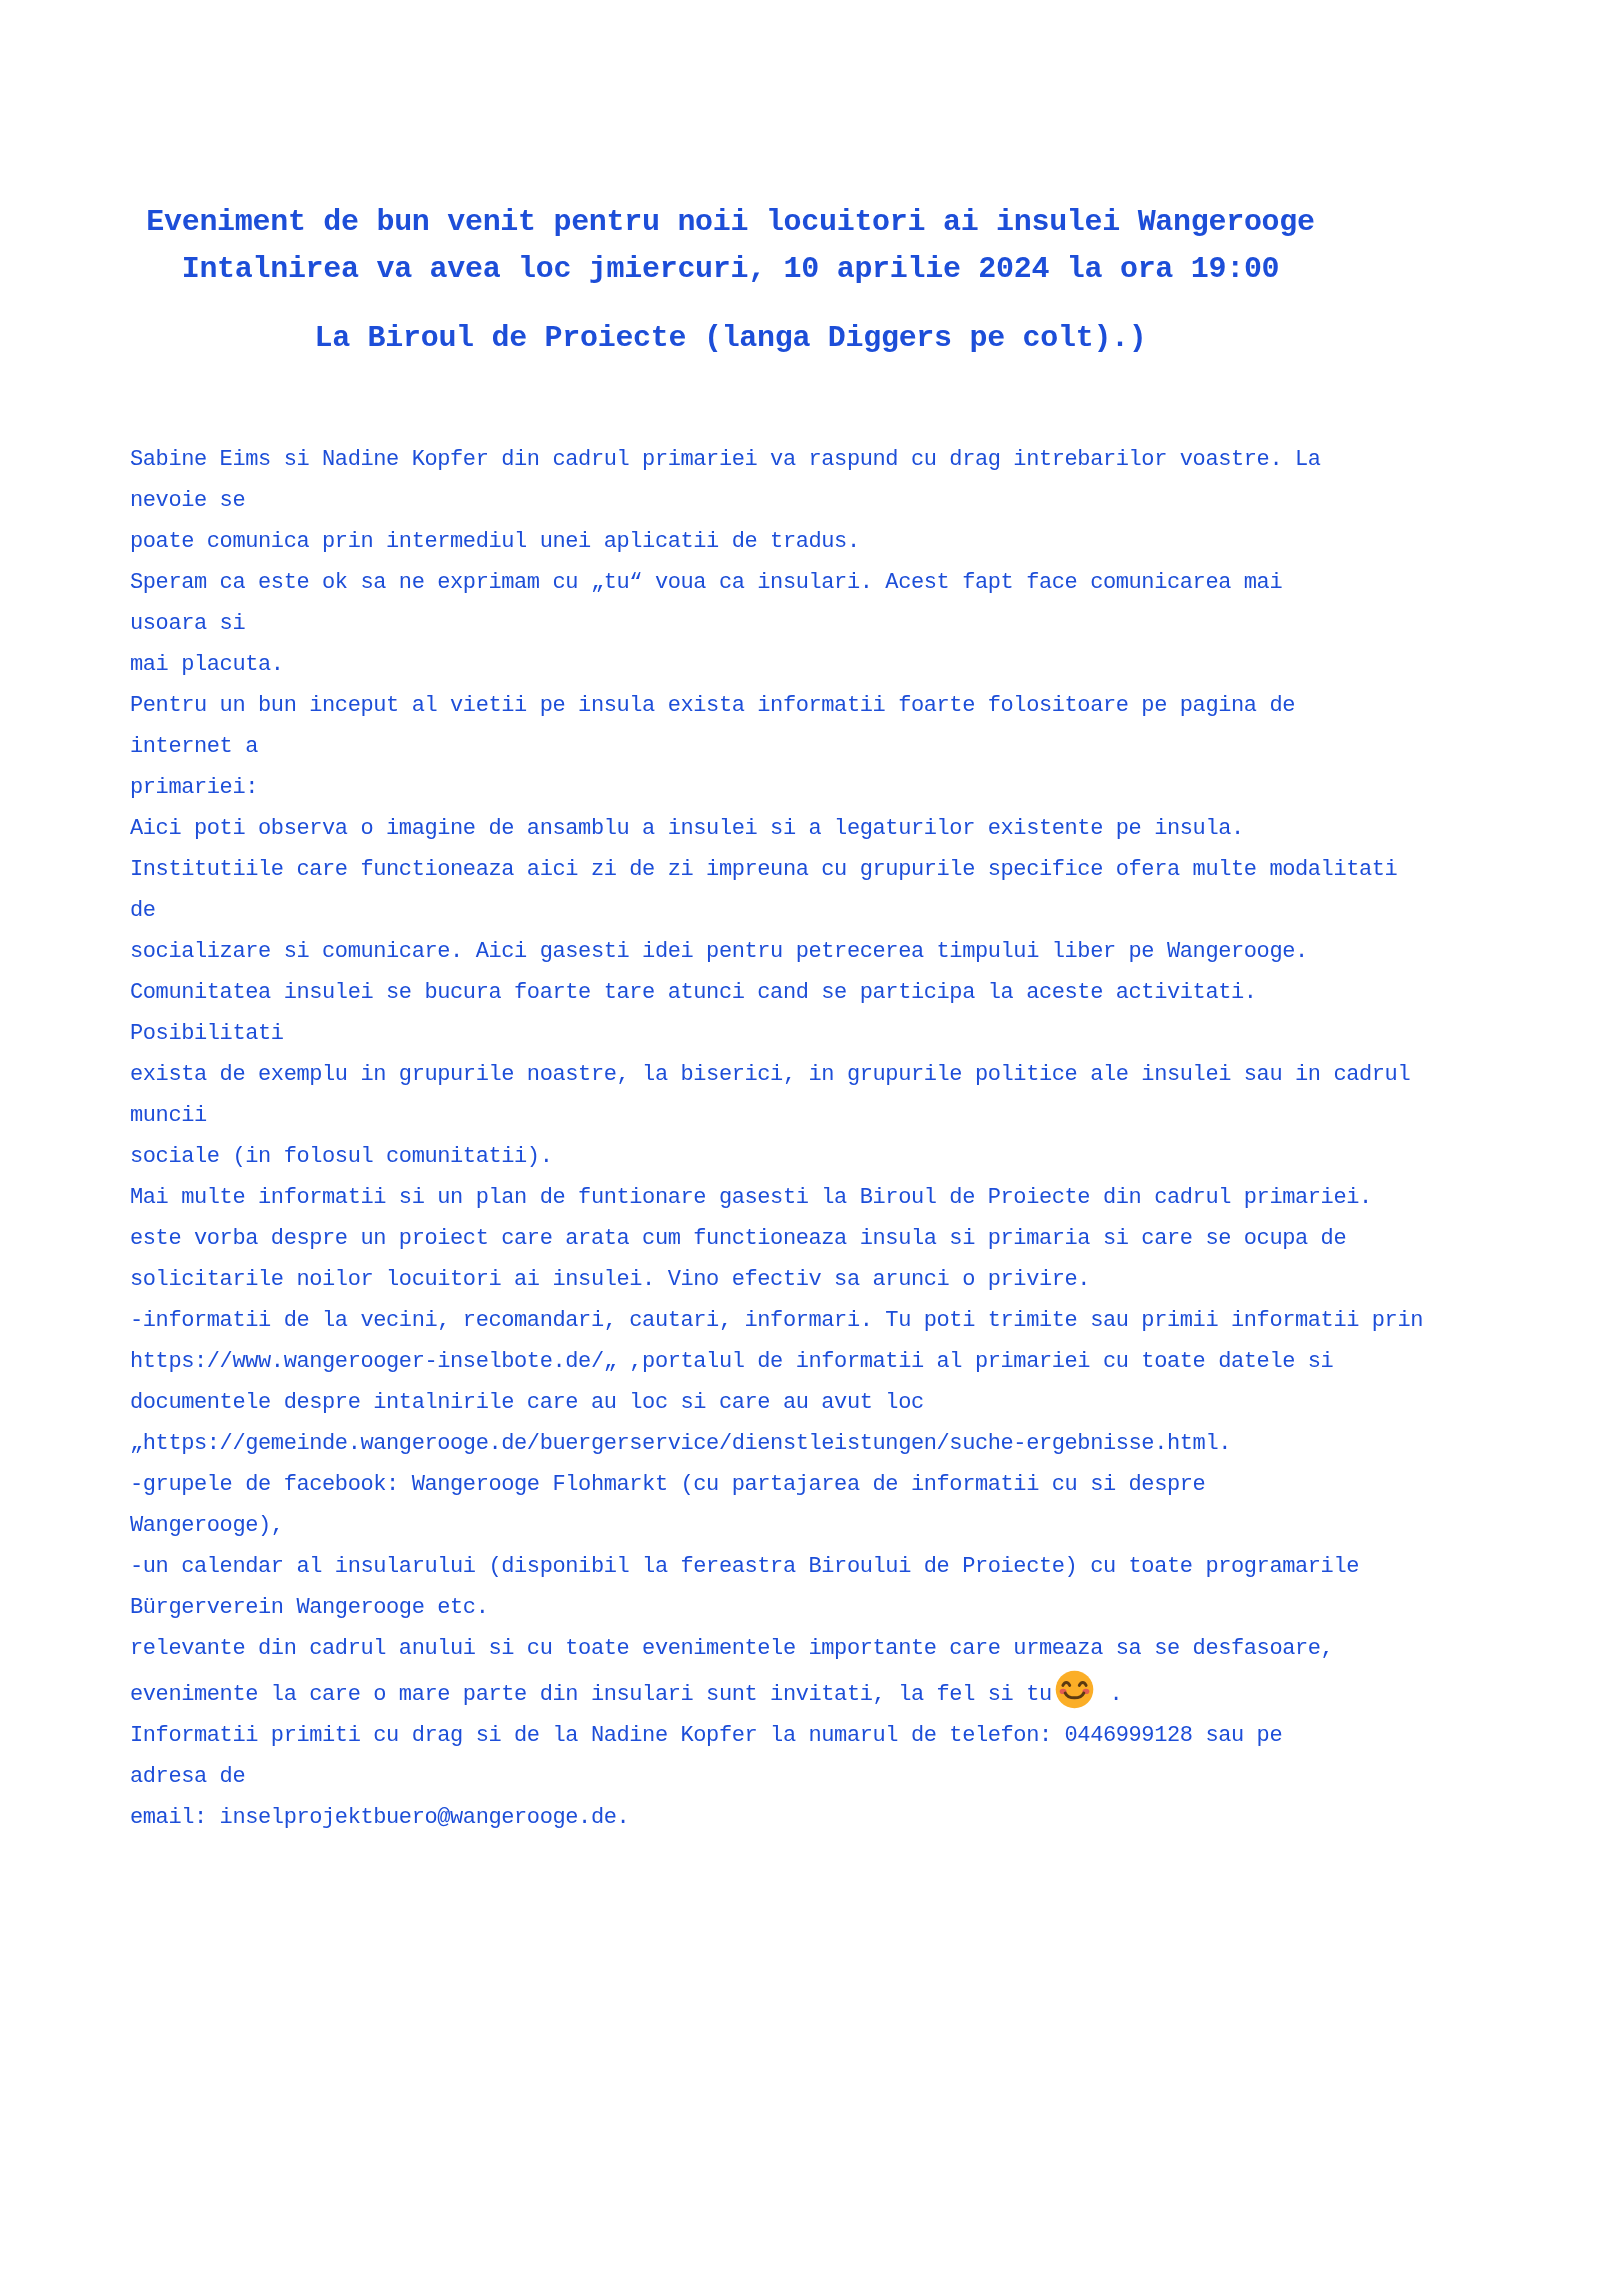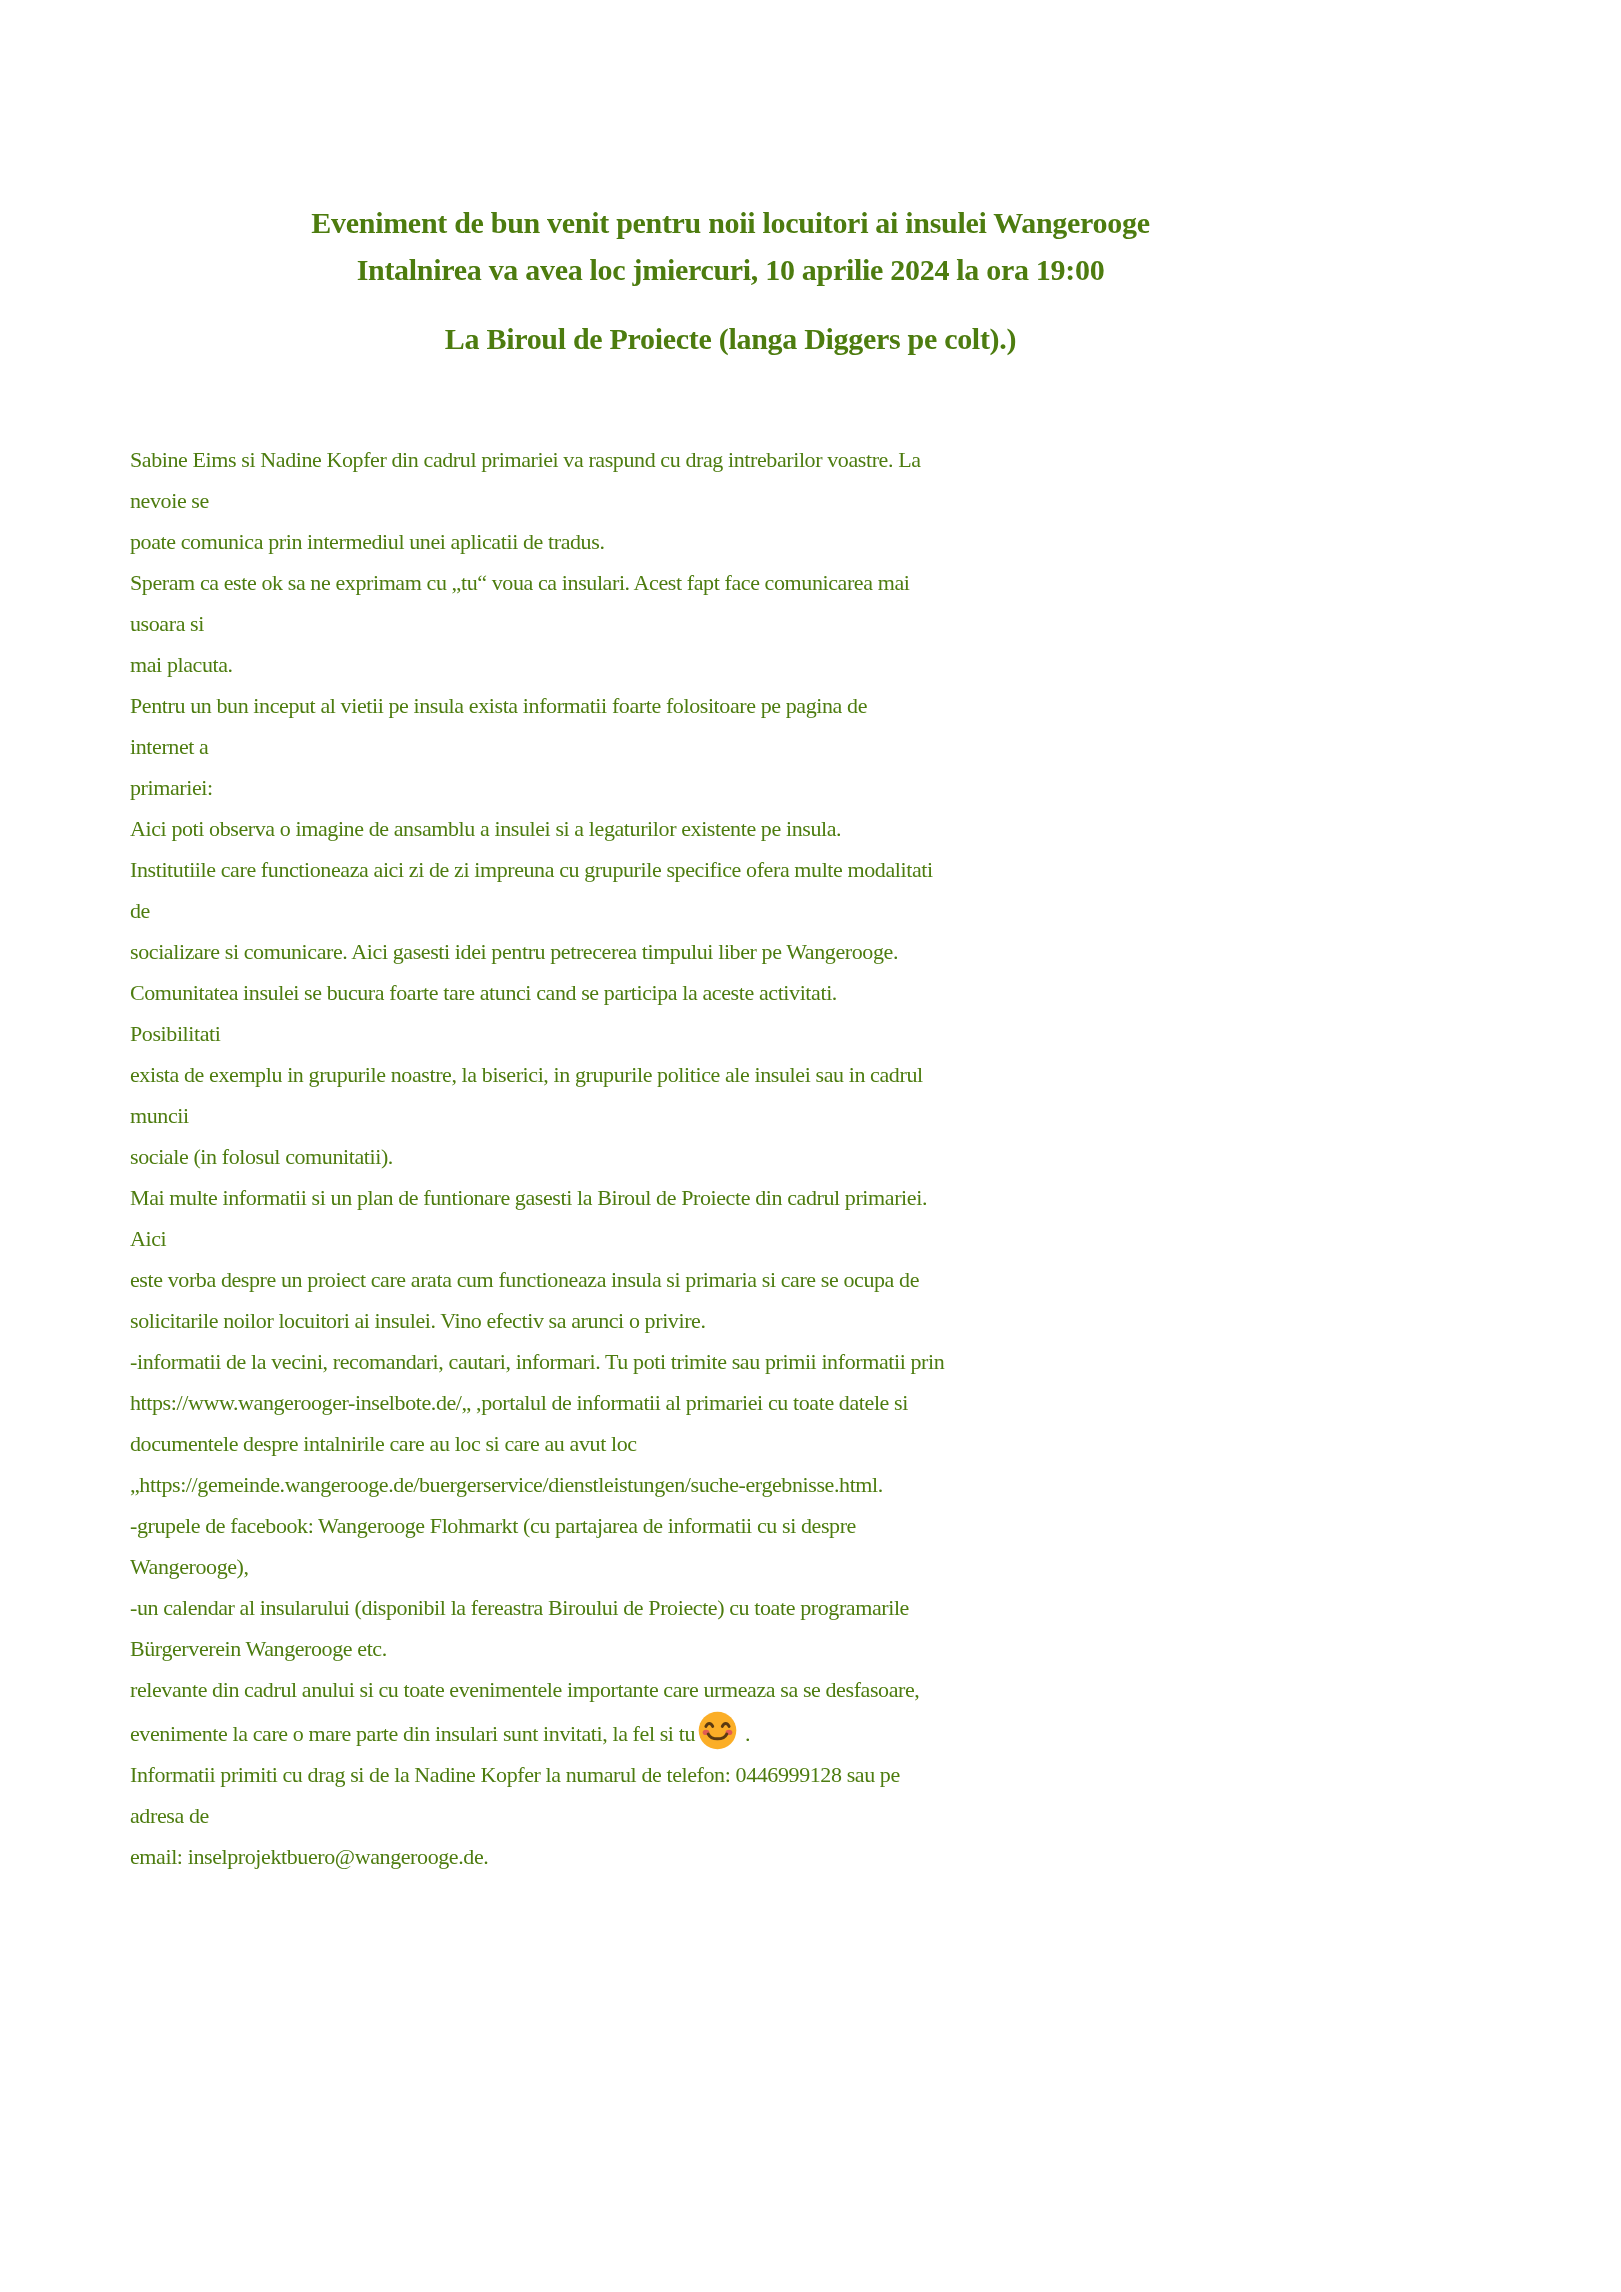--- a/index.html
+++ b/index.html
@@ -5,22 +5,22 @@
   html, body {
     margin: 0;
     padding: 0;
     background: #ffffff;
   }
   .page {
     position: relative;
     width: 1461px;
     height: 2293px;
     background: #ffffff;
-    color: #4d7c0f;
-    font-family: Liberation Serif, serif;
+    color: #1d4ed8;
+    font-family: Liberation Mono, monospace;
     overflow: hidden;
   }
   .title-block {
     padding-top: 199px;
     text-align: center;
     font-weight: 700;
     font-size: 30px;
     line-height: 47px;
     letter-spacing: -0.3px;
   }
@@ -68,21 +68,20 @@
       <div class="line">Aici poti observa o imagine de ansamblu a insulei si a legaturilor existente pe insula.</div>
       <div class="line">Institutiile care functioneaza aici zi de zi impreuna cu grupurile specifice ofera multe modalitati</div>
       <div class="line">de</div>
       <div class="line">socializare si comunicare. Aici gasesti idei pentru petrecerea timpului liber pe Wangerooge.</div>
       <div class="line">Comunitatea insulei se bucura foarte tare atunci cand se participa la aceste activitati.</div>
       <div class="line">Posibilitati</div>
       <div class="line">exista de exemplu in grupurile noastre, la biserici, in grupurile politice ale insulei sau in cadrul</div>
       <div class="line">muncii</div>
       <div class="line">sociale (in folosul comunitatii).</div>
       <div class="line">Mai multe informatii si un plan de funtionare gasesti la Biroul de Proiecte din cadrul primariei.</div>
-      <div class="line">Aici</div>
       <div class="line">este vorba despre un proiect care arata cum functioneaza insula si primaria si care se ocupa de</div>
       <div class="line">solicitarile noilor locuitori ai insulei. Vino efectiv sa arunci o privire.</div>
       <div class="line">-informatii de la vecini, recomandari, cautari, informari. Tu poti trimite sau primii informatii prin</div>
       <div class="line">https://www.wangerooger-inselbote.de/„ ,portalul de informatii al primariei cu toate datele si</div>
       <div class="line">documentele despre intalnirile care au loc si care au avut loc</div>
       <div class="line">„https://gemeinde.wangerooge.de/buergerservice/dienstleistungen/suche-ergebnisse.html.</div>
       <div class="line">-grupele de facebook: Wangerooge Flohmarkt (cu partajarea de informatii cu si despre</div>
       <div class="line">Wangerooge),</div>
       <div class="line">-un calendar al insularului (disponibil la fereastra Biroului de Proiecte) cu toate programarile</div>
       <div class="line">Bürgerverein Wangerooge etc.</div>

